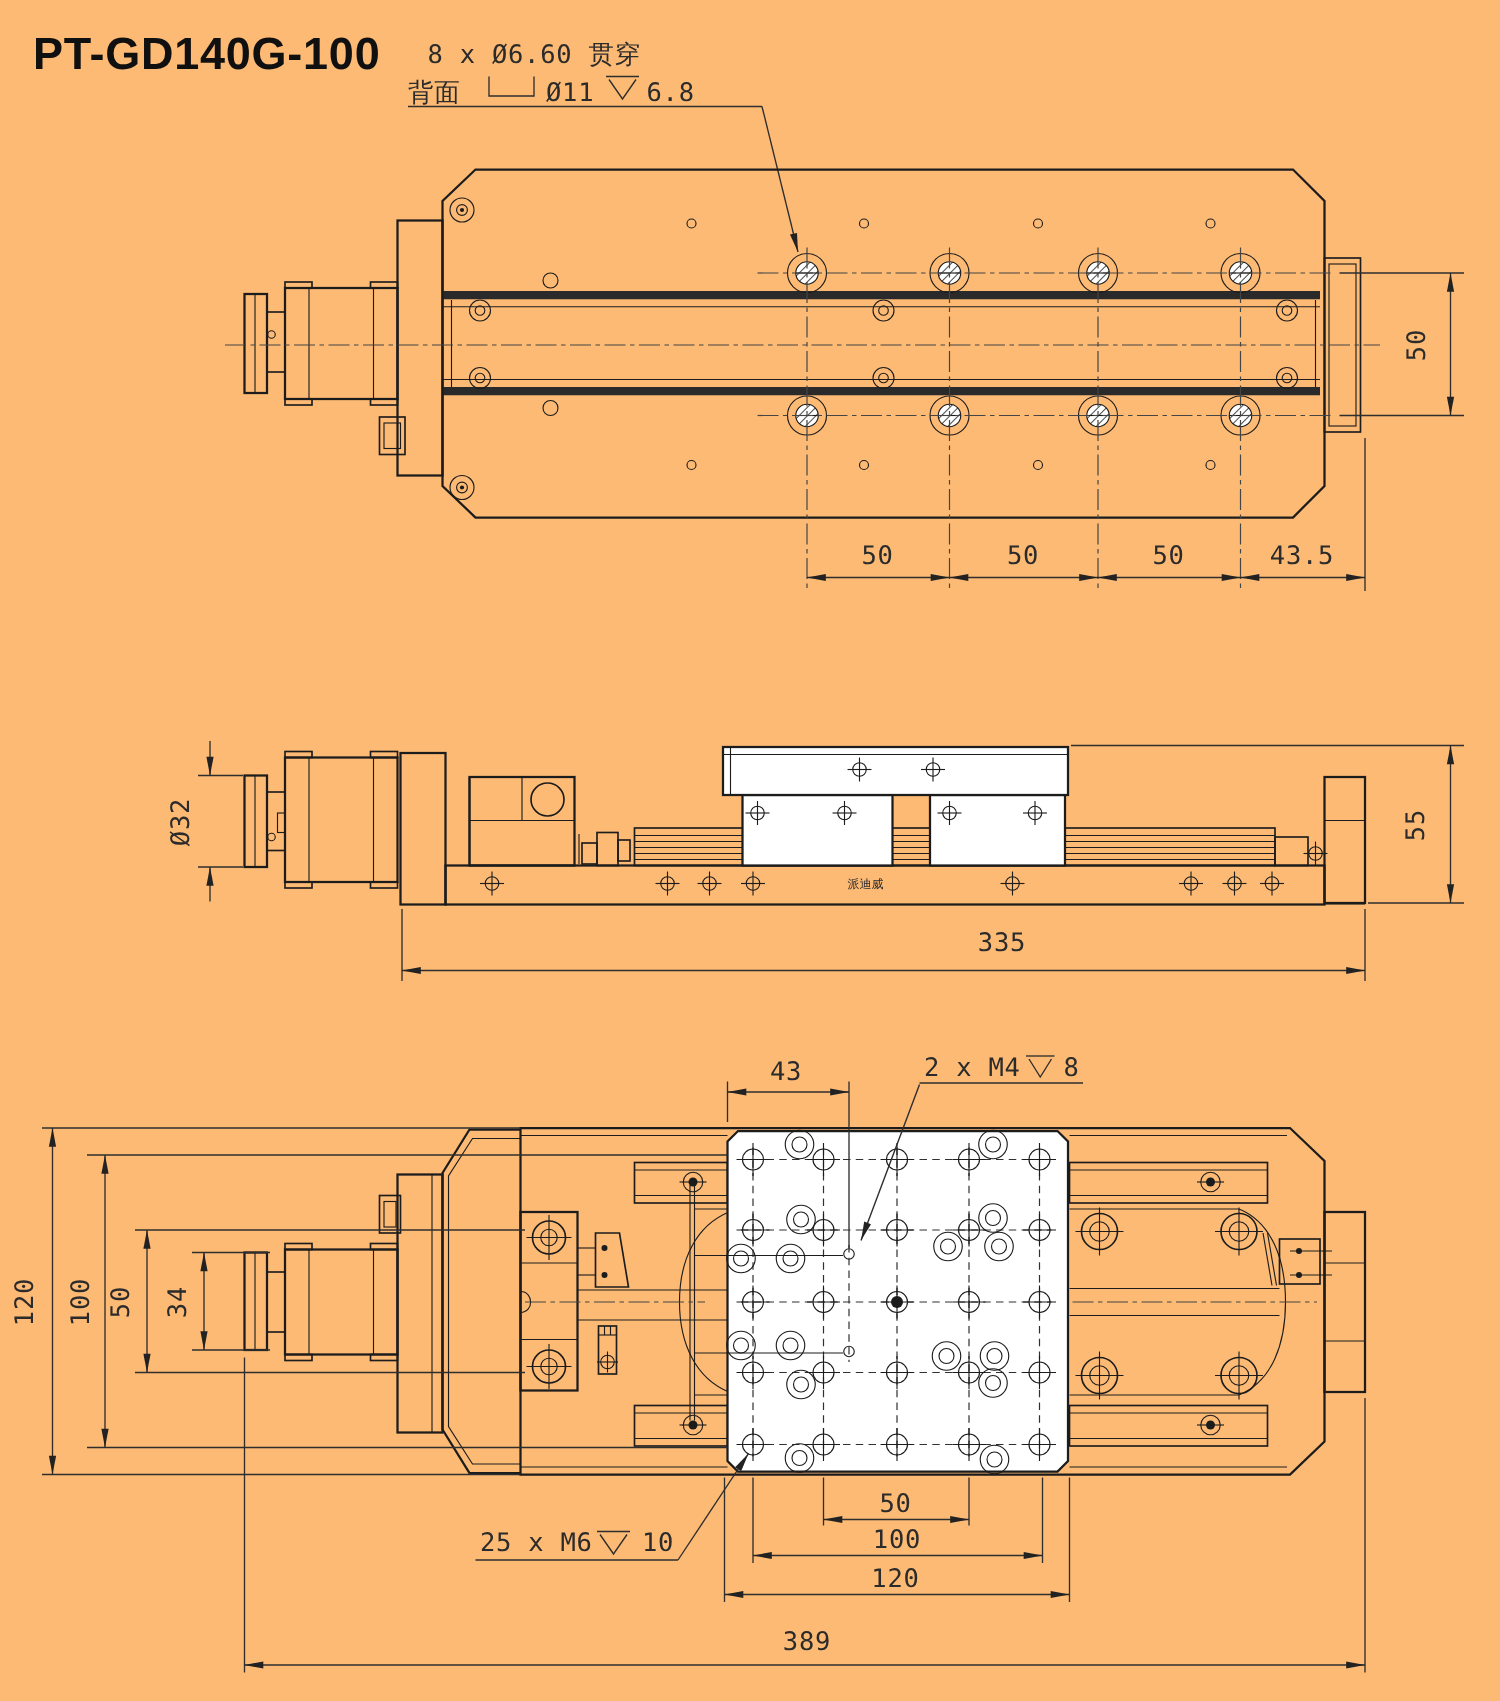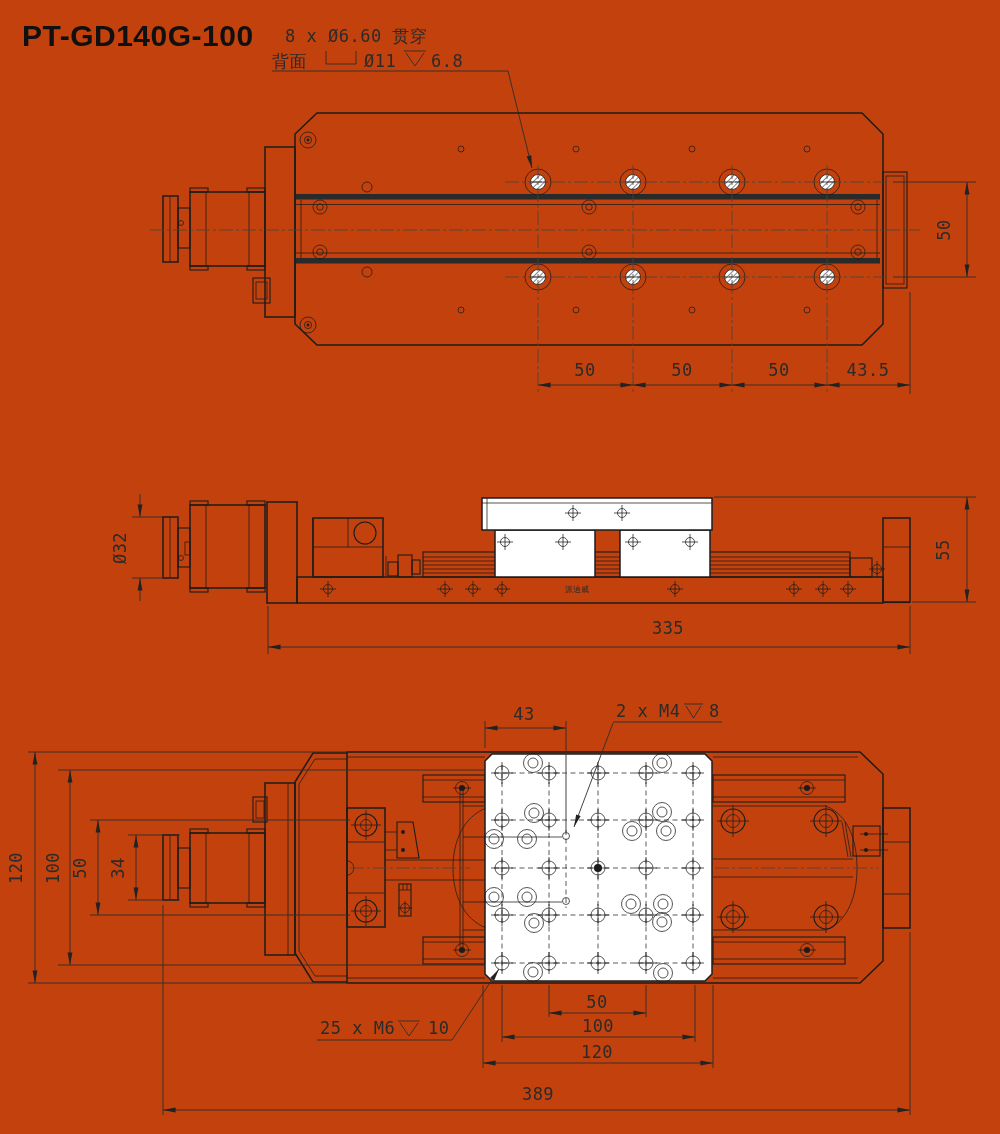--- a/index.html
+++ b/index.html
@@ -1,16 +1,16 @@
 <!DOCTYPE html>
 <html><head>
 <meta charset="utf-8">
 <style>
   html,body{margin:0;padding:0;background:#ffffff;}
-  .page{width:1000px;height:1134px;background:#c2410c;position:relative;}
+  .page{width:1000px;height:1134px;background:#fdba74;position:relative;}
   svg{display:block;}
   .ol{fill:none;stroke:#1c1c1c;stroke-width:1.5;stroke-linejoin:miter;}
   .olw{fill:#ffffff;stroke:#1c1c1c;stroke-width:1.5;stroke-linejoin:miter;}
   .ml{fill:none;stroke:#1c1c1c;stroke-width:1.1;}
   .tl{fill:none;stroke:#1c1c1c;stroke-width:.75;}
   .cl{fill:none;stroke:#454545;stroke-width:.8;stroke-dasharray:14 3 3 3;}
   .hl{fill:none;stroke:#303030;stroke-width:.8;stroke-dasharray:5 3.5;}
   .dm{fill:none;stroke:#2e2e2e;stroke-width:.9;}
   .bar{fill:#2a2a2a;stroke:none;}
   .dot{fill:#1c1c1c;stroke:none;}

